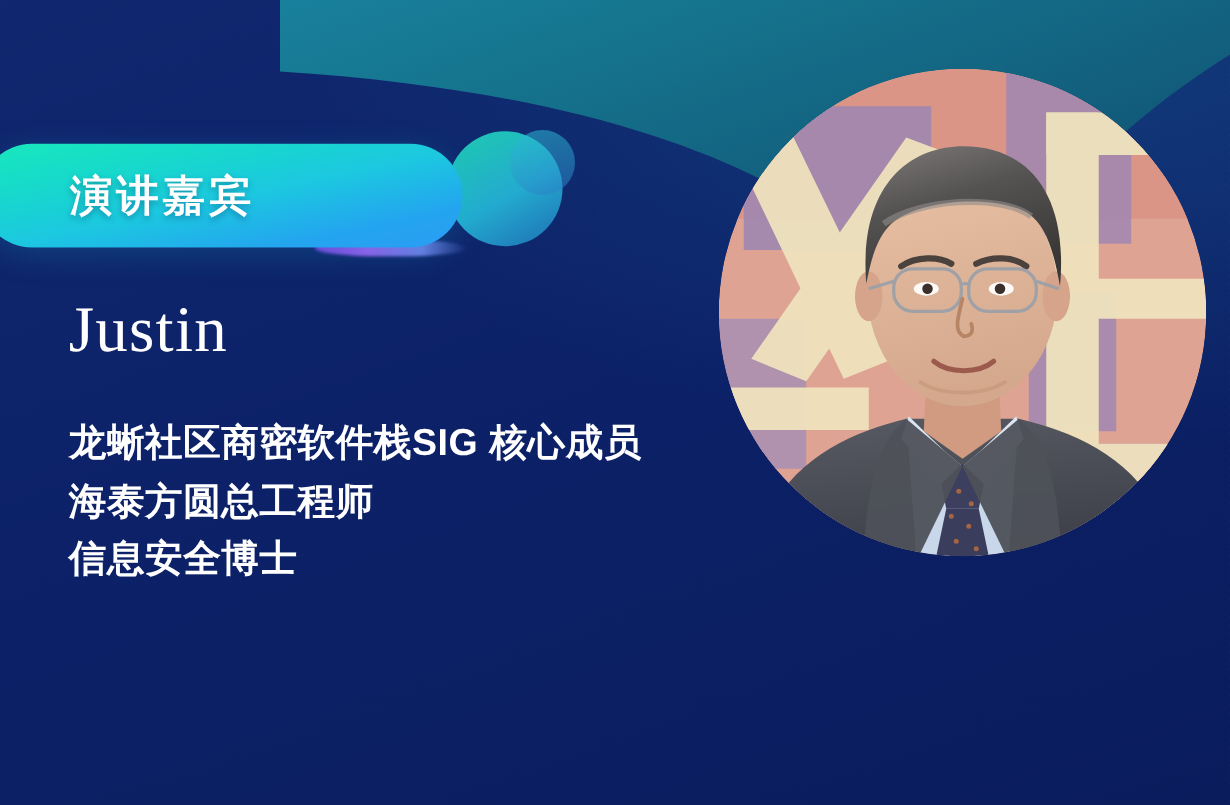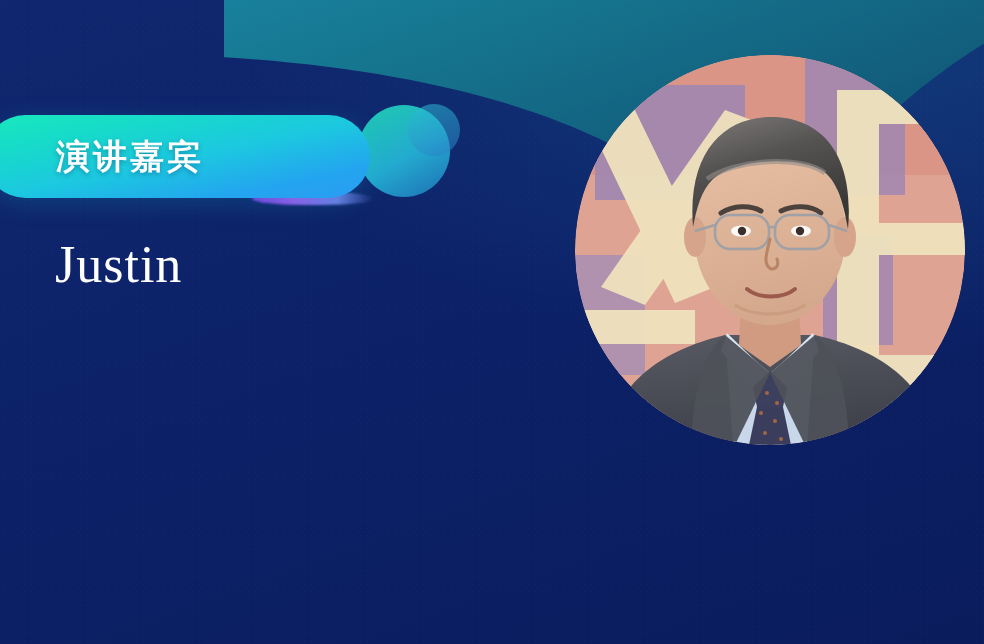--- a/index.html
+++ b/index.html
@@ -121,20 +121,25 @@
   <div class="deco-circle c2"></div>
 
   <div class="purple-sliver"></div>
 
   <div class="badge">
     <span class="badge-label">演讲嘉宾</span>
   </div>
 
   <div class="name">Justin</div>
 
+  <div class="desc">
+    <div class="desc-line">龙蜥社区商密软件栈SIG 核心成员</div>
+    <div class="desc-line">海泰方圆总工程师</div>
+    <div class="desc-line">信息安全博士</div>
+  </div>
 
   <div class="portrait">
     <svg viewBox="0 0 390 390">
       <defs>
         <clipPath id="circClip">
             <circle cx="195" cy="195" r="195"></circle>
           </clipPath>
         <linearGradient id="suitG" x1="0" y1="0" x2="0.3" y2="1">
           <stop offset="0%" stop-color="#585b63"></stop>
           <stop offset="100%" stop-color="#3e4149"></stop>

